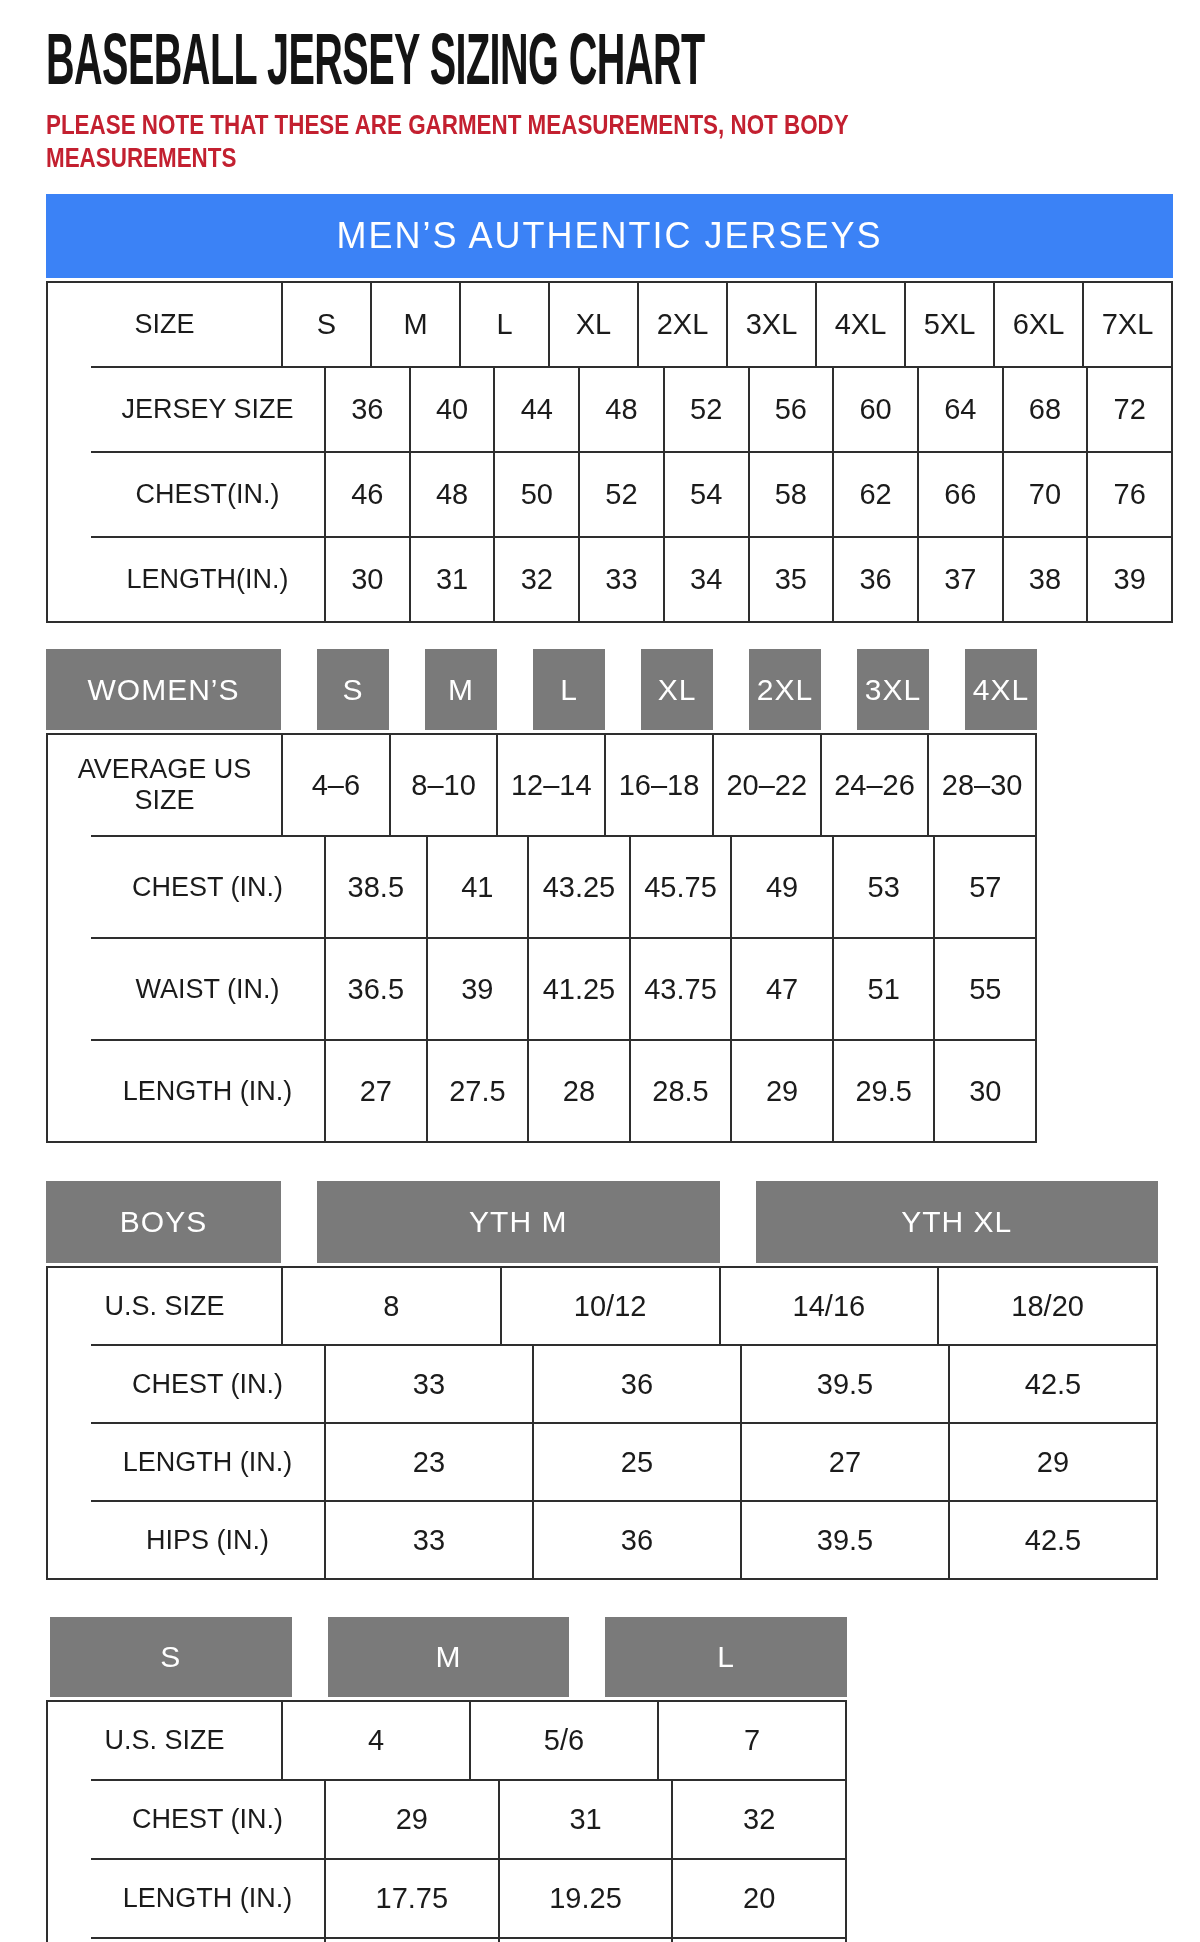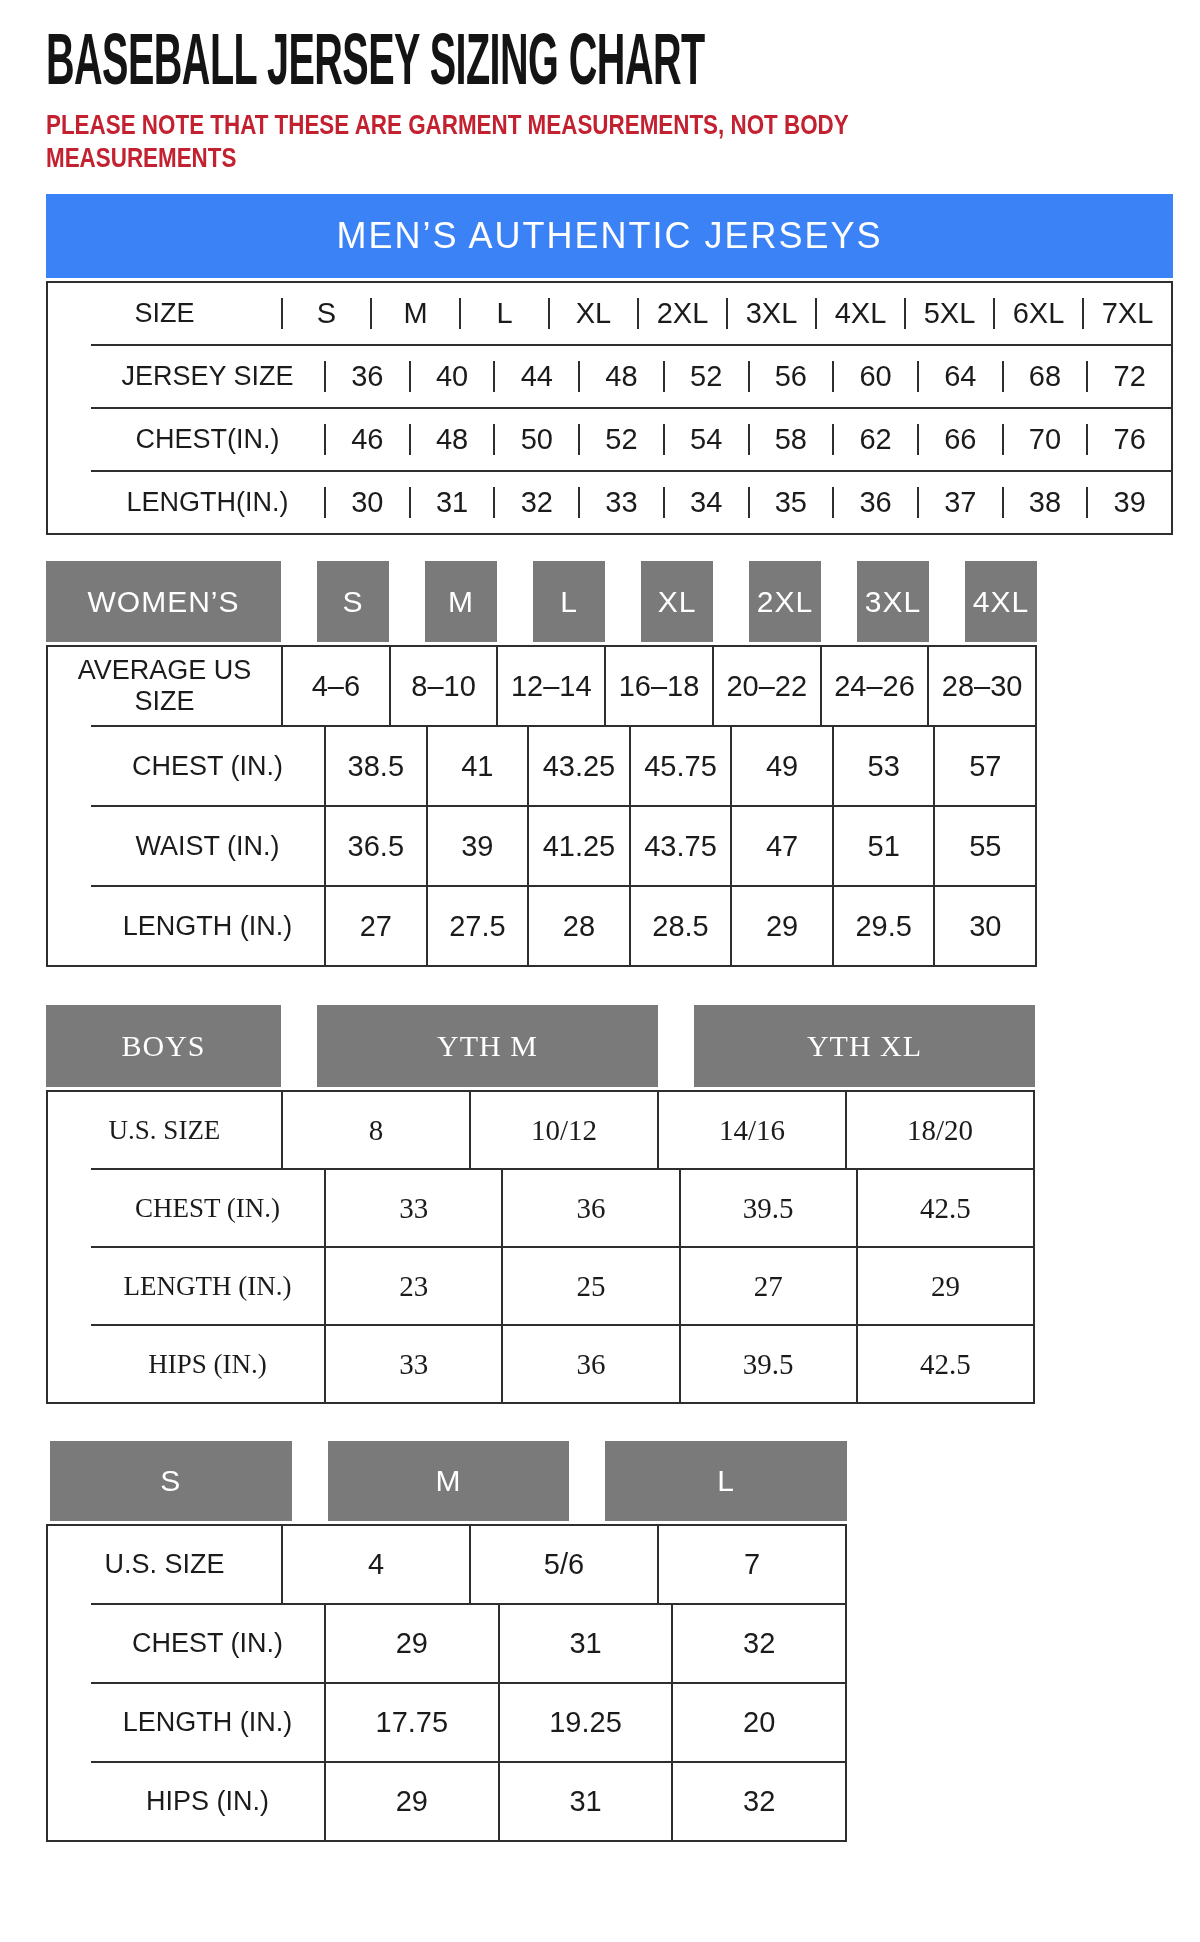--- a/index.html
+++ b/index.html
@@ -34,21 +34,21 @@
     line-height:33px;
     white-space:nowrap;
     transform:scaleX(0.80);
     transform-origin:left top;
   }
 
   
   .table-wrap { margin-top:0; }
   .mens      { width:1127px; margin-top:20px; }
   .womens    { width:991px;  margin-top:26px; }
-  .boys      { width:989px;  margin-top:38px;font-family:Liberation Serif, serif; }
+  .boys      { width:1112px;  margin-top:38px; }
   .preschool { width:801px;  margin-top:37px; }
 
   .banner {
     height:84px;
     background:#3b82f6;
     color:#ffffff;
     display:flex; align-items:center; justify-content:center;
     font-size:36px;
     letter-spacing:2px;
     margin-bottom:3px;
@@ -76,23 +76,23 @@
     display:flex; align-items:center; justify-content:center;
     font-size:29px;
     color:#1B1B1B;
     text-align:center;
     line-height:31px;
   }
   .cell + .cell { border-left:2px solid #2E2E2E; }
   .cell.label { flex:0 0 233px; font-size:27px; padding:0 4px; box-sizing:border-box; }
   .cell.data  { flex:1; }
 
-  .mens      .t-row { height:61px;align-items:center; }
+  .mens      .t-row { height:83px; }
   .womens    .t-hdr { height:81px; }
-  .womens    .t-row { height:78px; }
+  .womens    .t-row { height:100px; }
   .boys      .t-hdr { height:82px; }
   .boys      .t-row { height:76px; }
   .preschool .t-hdr { height:80px; }
   .preschool .t-row { height:77px; }
 </style>
 </head>
 <body>
 
 <div class="page">
 

